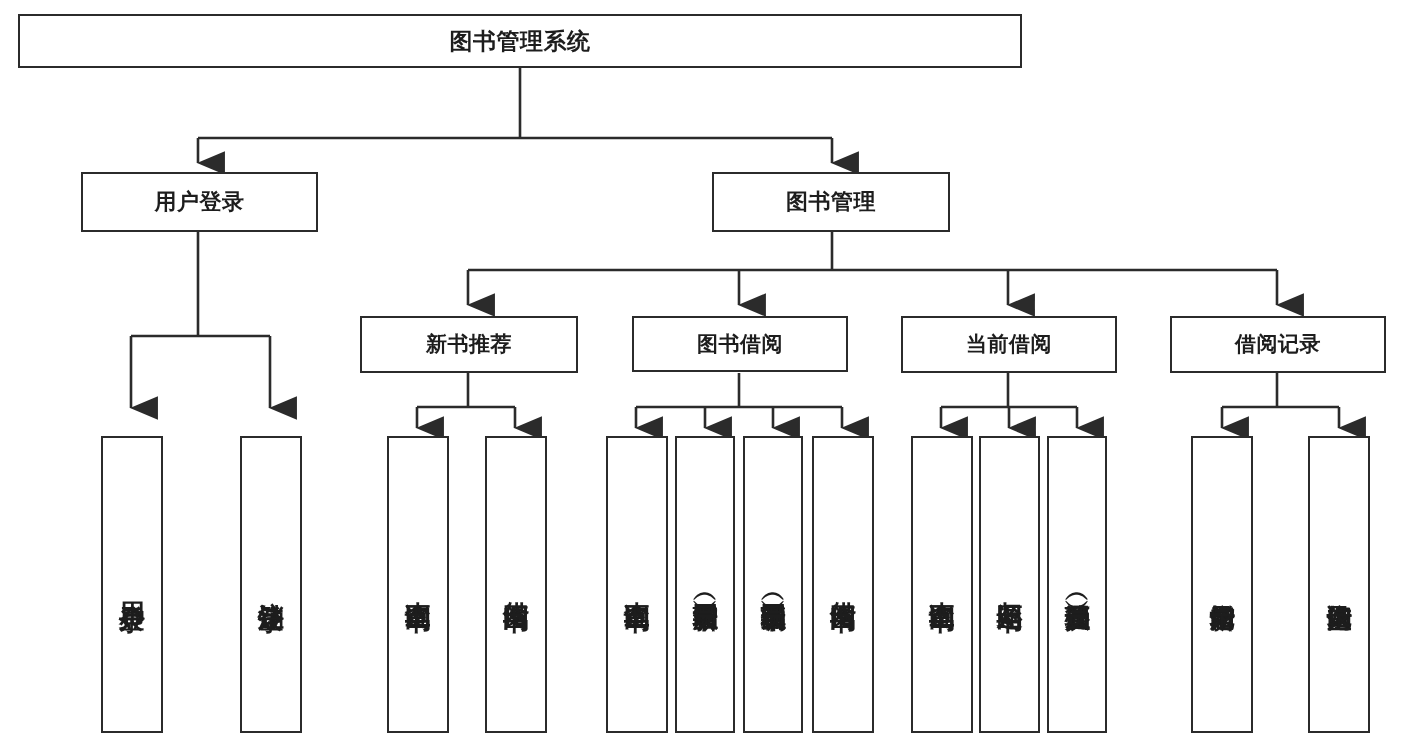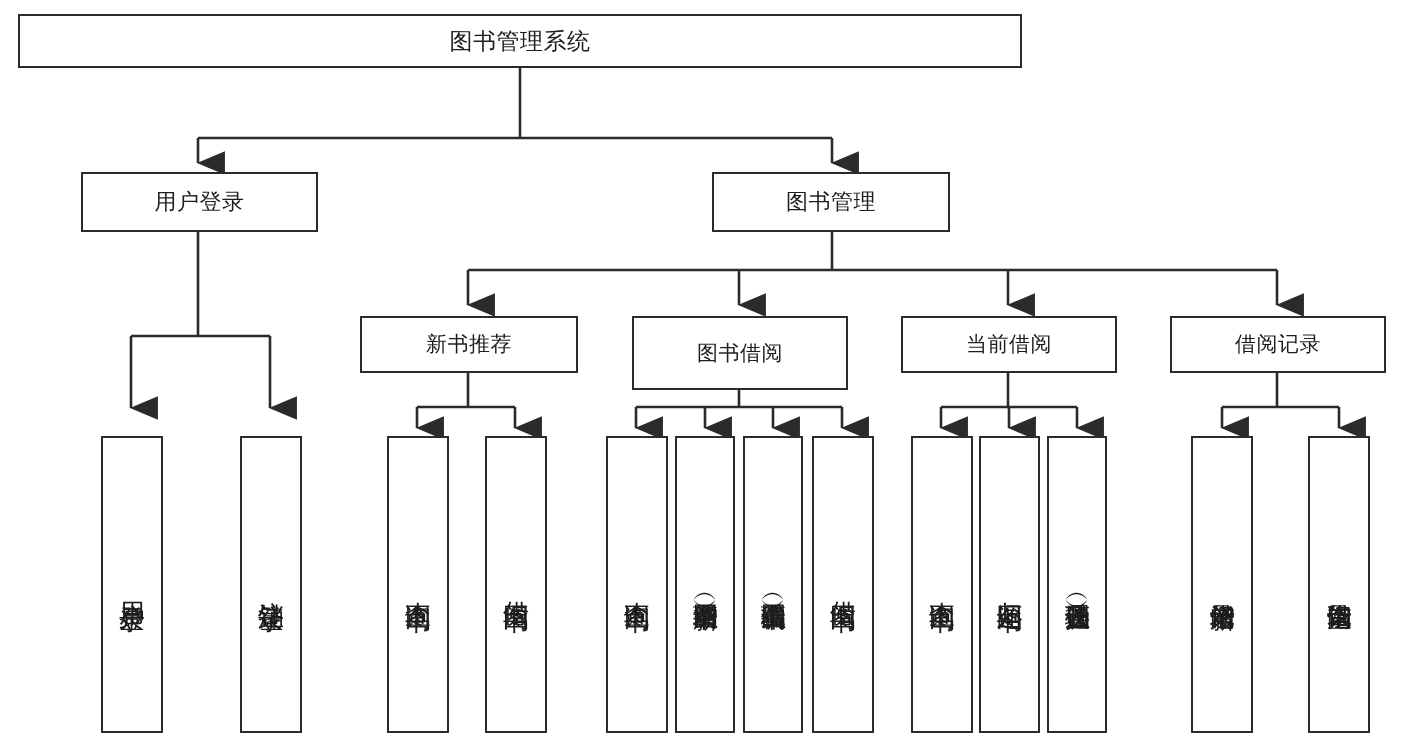--- a/index.html
+++ b/index.html
@@ -35,20 +35,21 @@
     align-items: center;
     justify-content: center;
     color: #1d1d1d;
     z-index: 2;
   }
   .node .label {
     display: block;
     text-align: left;
     line-height: 1.15;
     letter-spacing: 0.5px;
+    font-weight: bold;
   }
   .node.root .label  { font-size: 23px; }
   .node.lvl1 .label  { font-size: 22px; }
   .node.lvl2 .label  { font-size: 21px; }
   .node.leaf {
     border-width: 2.5px;
     align-items: center;
   }
   .node.leaf .label {
     writing-mode: vertical-rl;
@@ -138,21 +139,21 @@
   </div>
 
   <div class="node lvl1" style="left:712px; top:172px; width:238px; height:60px;">
     <span class="label">图书管理</span>
   </div>
 
   <div class="node lvl2" style="left:360px; top:316px; width:218px; height:57px;">
     <span class="label">新书推荐</span>
   </div>
 
-  <div class="node lvl2" style="left:632px; top:316px; width:216px; height:74px;">
+  <div class="node lvl2" style="left:632px; top:316px; width:216px; height:56px;">
     <span class="label">图书借阅</span>
   </div>
 
   <div class="node lvl2" style="left:1170px; top:316px; width:216px; height:57px;">
     <span class="label">借阅记录</span>
   </div>
 
   <div class="node lvl2" style="left:901px; top:316px; width:216px; height:57px;">
     <span class="label">当前借阅</span>
   </div>

